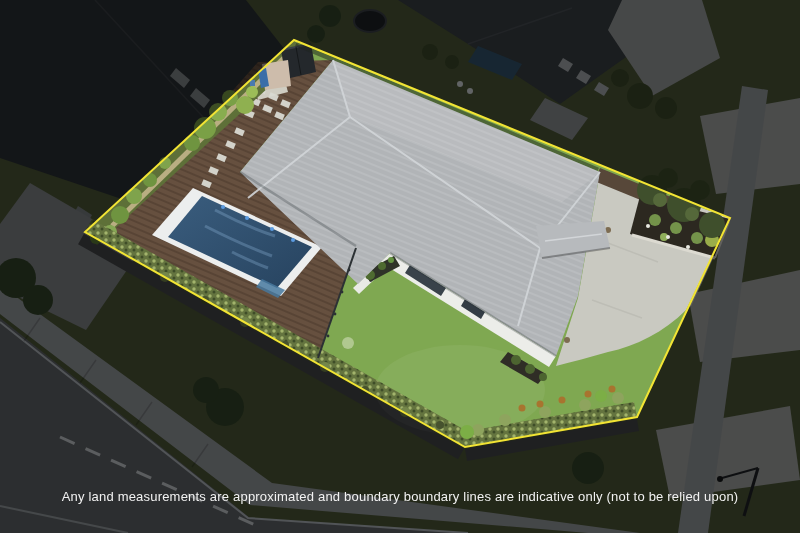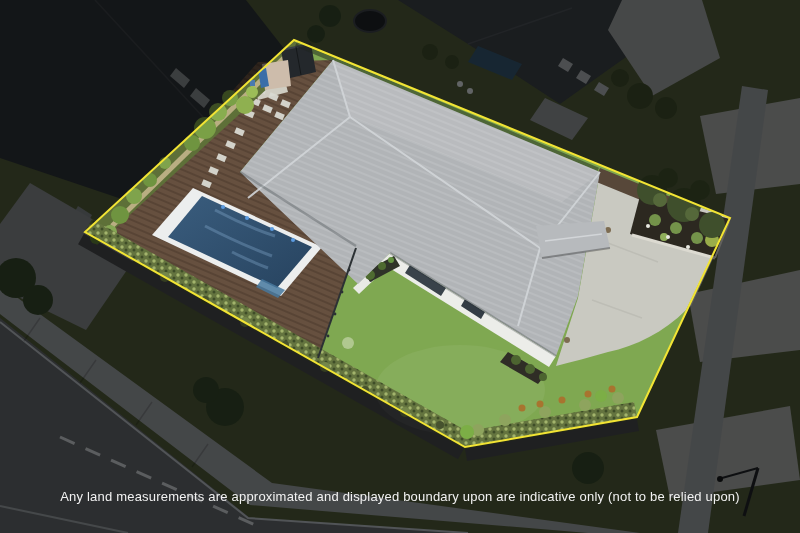--- a/index.html
+++ b/index.html
@@ -283,14 +283,14 @@
       <circle cx="335" cy="314" r="1.4" fill="#2c3134"></circle>
           <circle cx="328" cy="336" r="1.4" fill="#2c3134"></circle>
     </g>
   </g>
 
   <path fill="rgba(0,0,0,0.55)" fill-rule="evenodd" d="M0 0 H800 V533 H0 Z M294 40 L730 218 L637 417 L465 447 L85 232 Z"></path>
 
   <polygon fill="none" stroke="#f2e434" stroke-width="2" stroke-linejoin="miter" points="294,40 730,218 637,417 465,447 85,232"></polygon>
 </svg>
 
-<div class="disclaimer">Any land measurements are approximated and displayed boundary upon are indicative only (not to be relied upon)</div>
+<div class="disclaimer">Any land measurements are approximated and boundary boundary lines are indicative only (not to be relied upon)</div>
 </div>
 
 </body></html>

